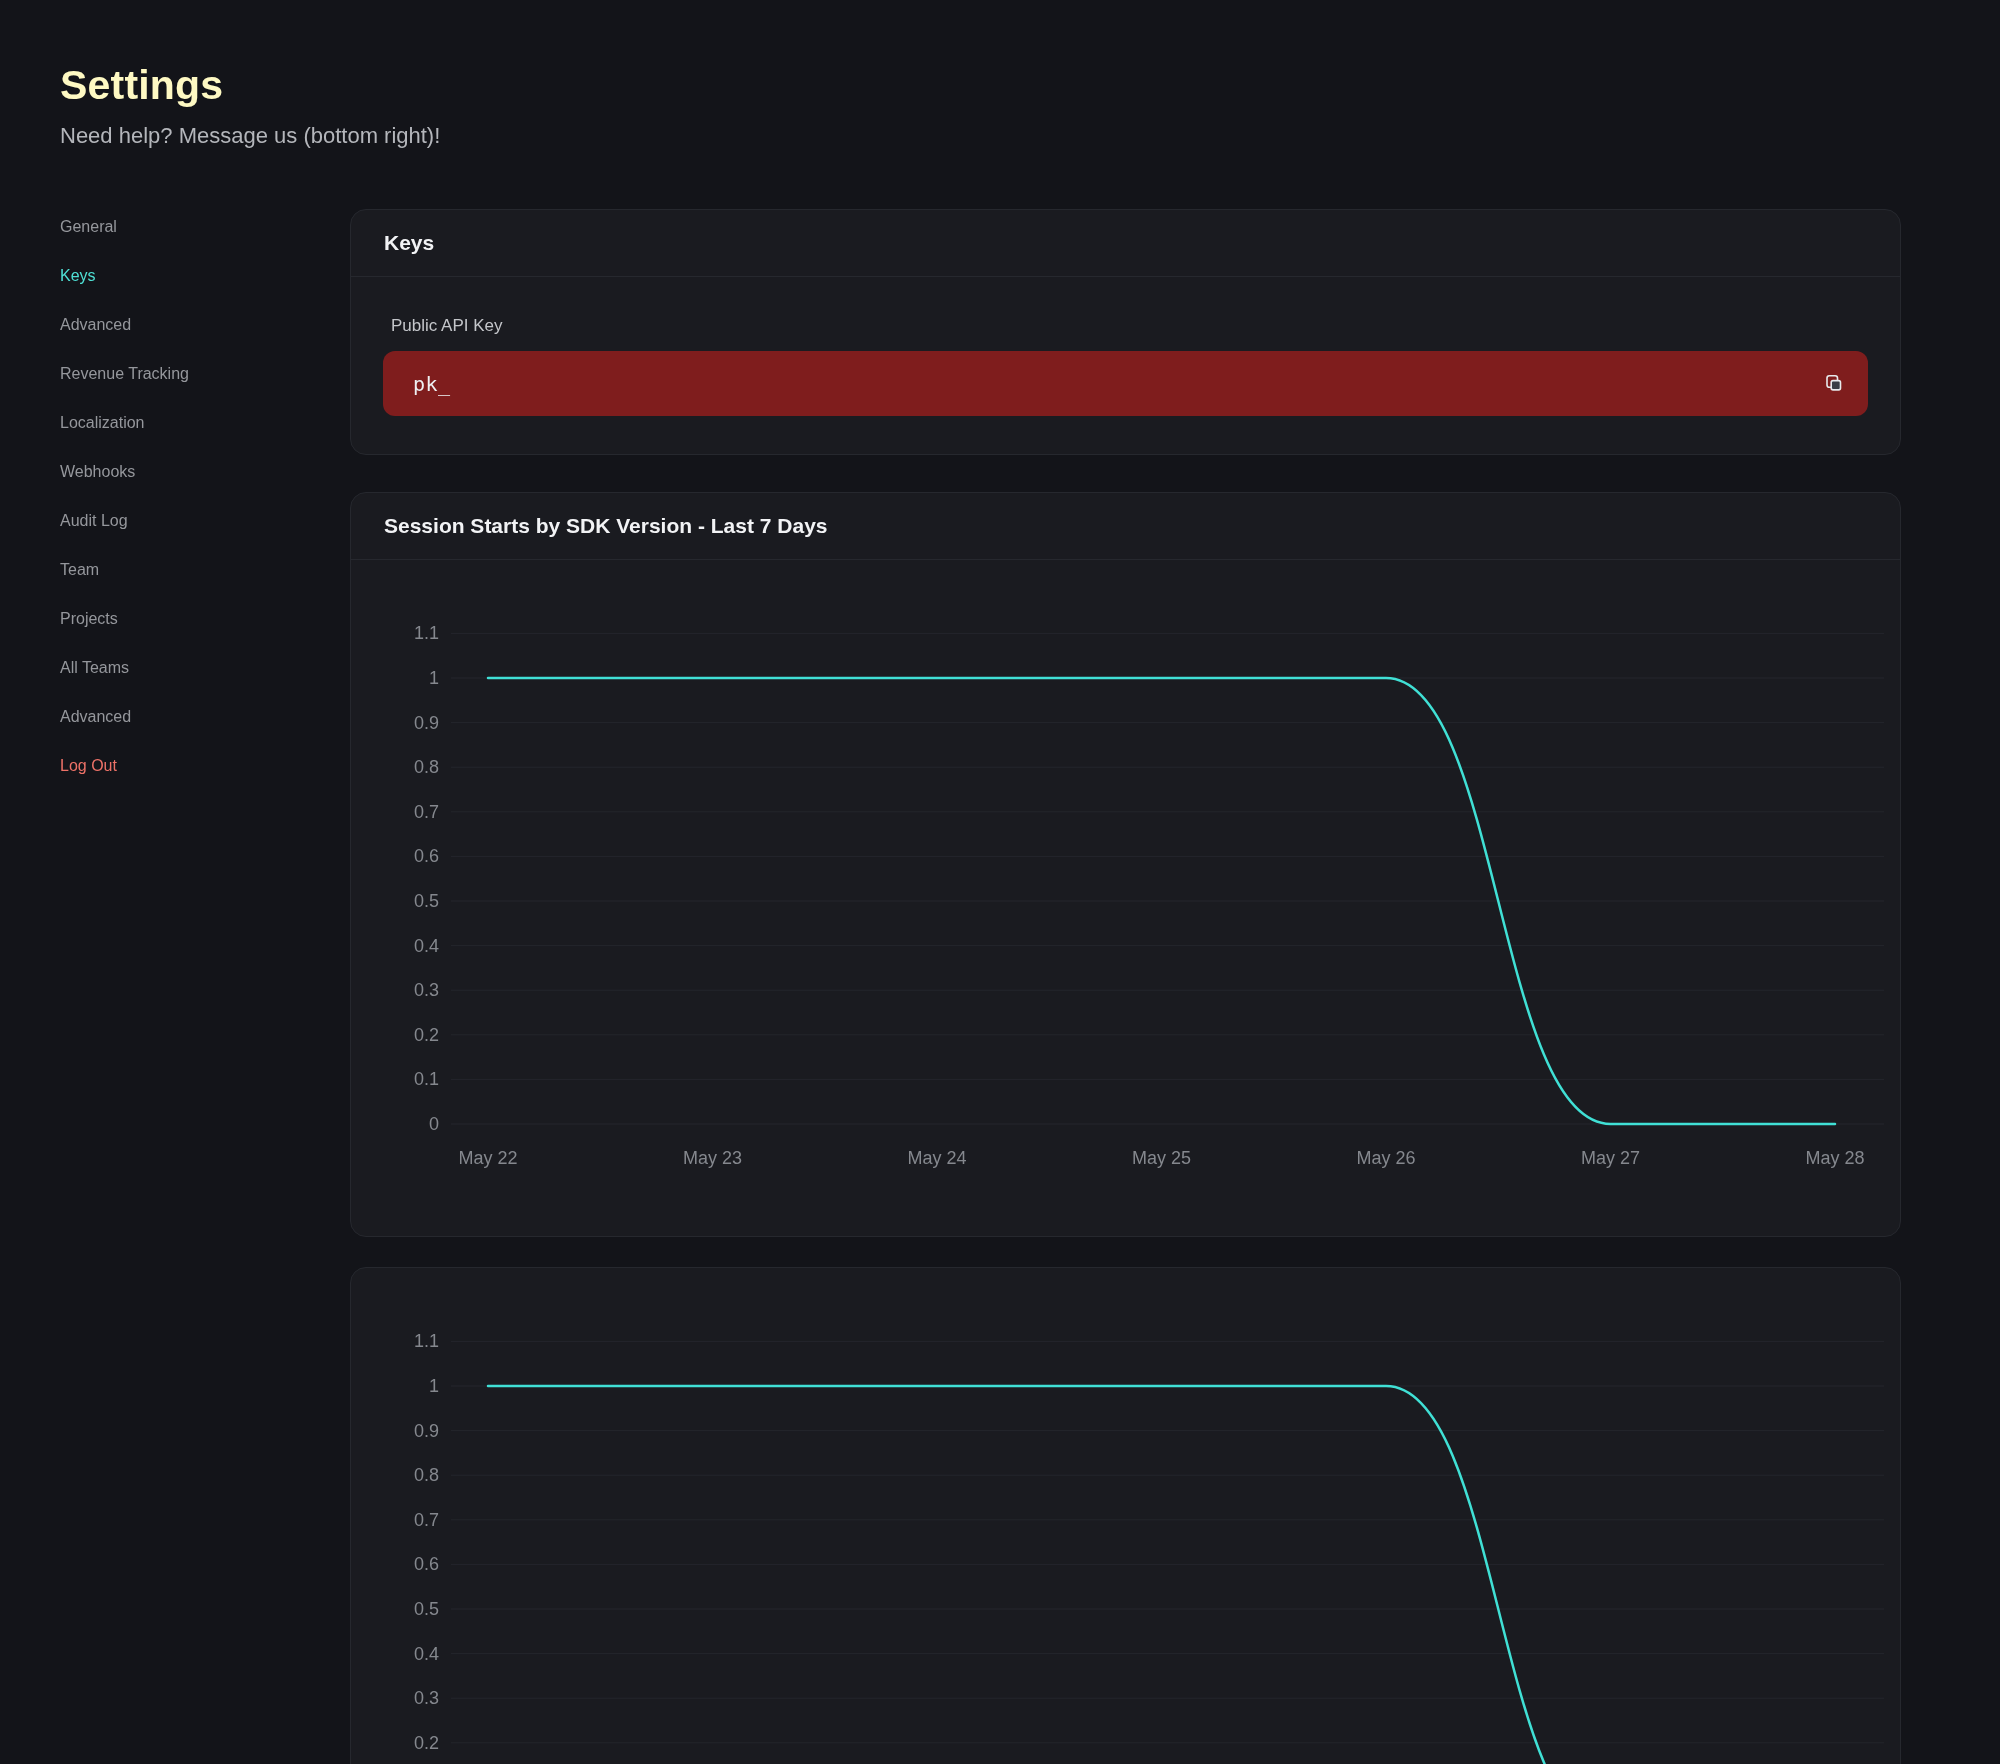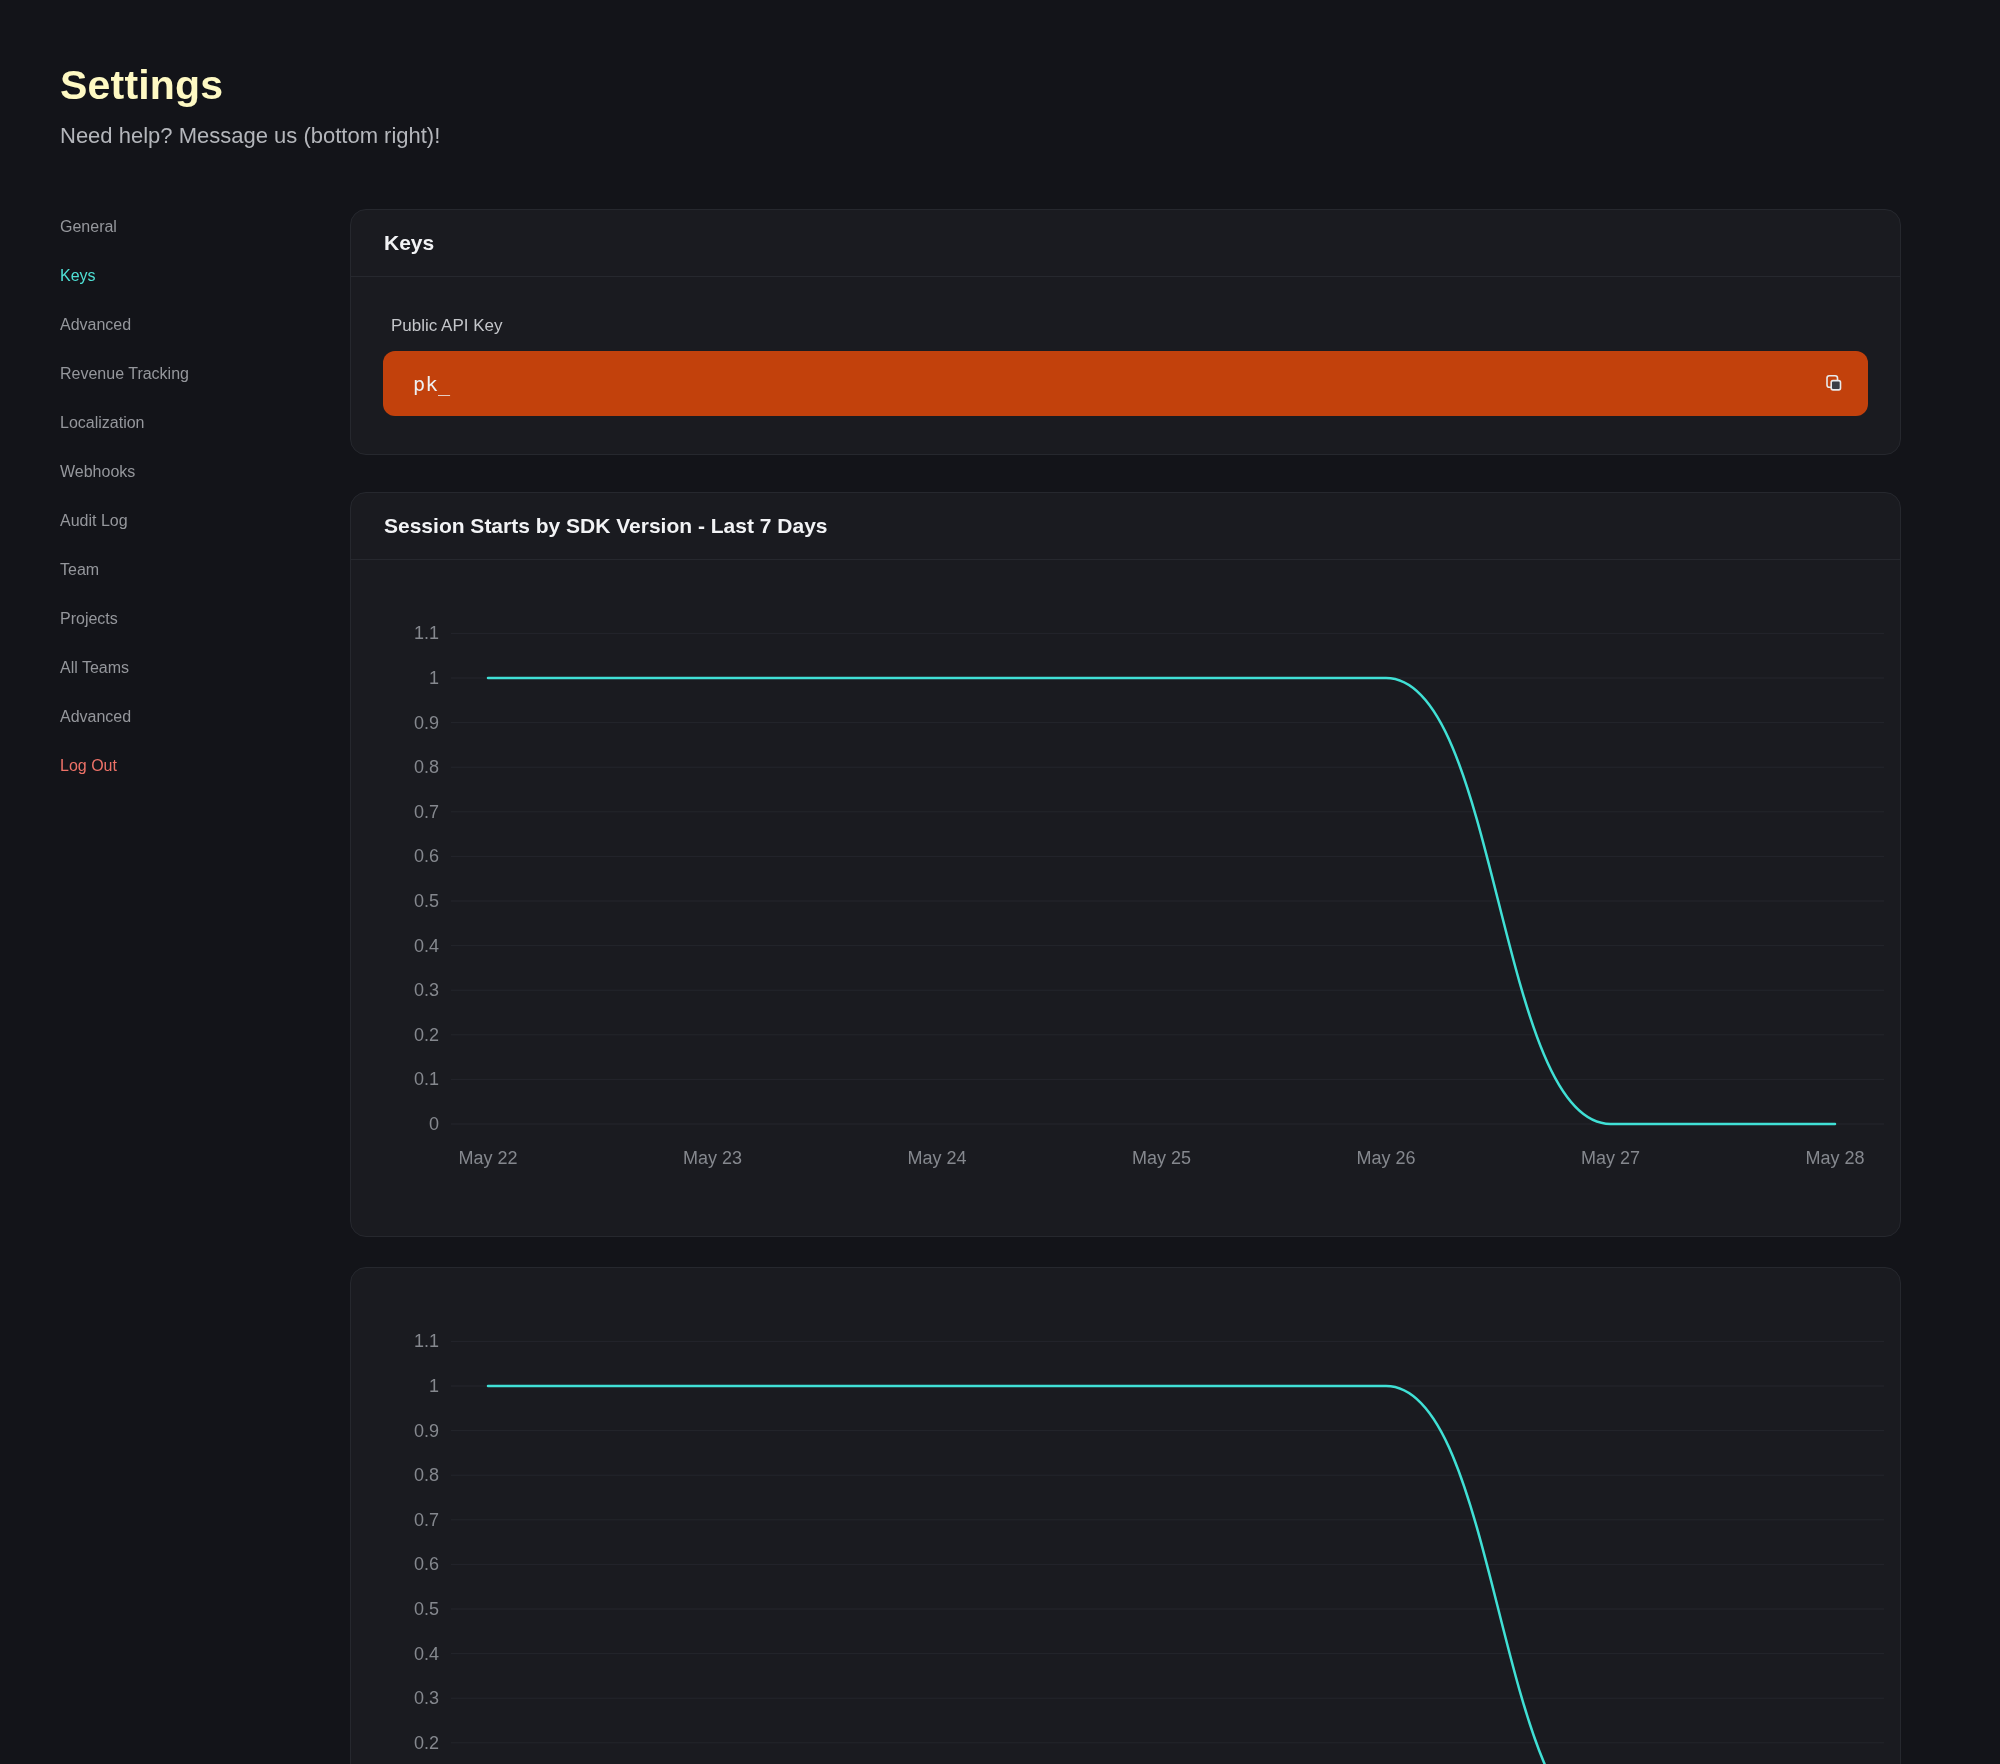--- a/index.html
+++ b/index.html
@@ -33,21 +33,21 @@
     border-bottom:1px solid #26282e;
   }
   .card-title { font-size:21px; font-weight:600; color:#f2f3f5; }
 
   
   #keys-card { top:209px; height:246px; }
   .keys-body { padding:0 32px; }
   .field-label { margin:39px 0 0 8px; font-size:17px; color:#c4c6ca; }
   .key-input-wrap { position:relative; margin-top:15px; }
   .key-input {
-    width:100%; height:65px; background:#c2410c; border:none; outline:none;
+    width:100%; height:65px; background:#7f1d1d; border:none; outline:none;
     border-radius:12px; color:#eef0f2; font-size:20px; letter-spacing:.5px;
     font-family:"DejaVu Sans Mono", monospace; padding:0 80px 0 30px;
   }
   .copy-btn {
     position:absolute; right:16px; top:50%; transform:translateY(-50%);
     width:36px; height:36px; background:transparent; border:none; cursor:pointer;
     display:flex; align-items:center; justify-content:center;
   }
 
   

